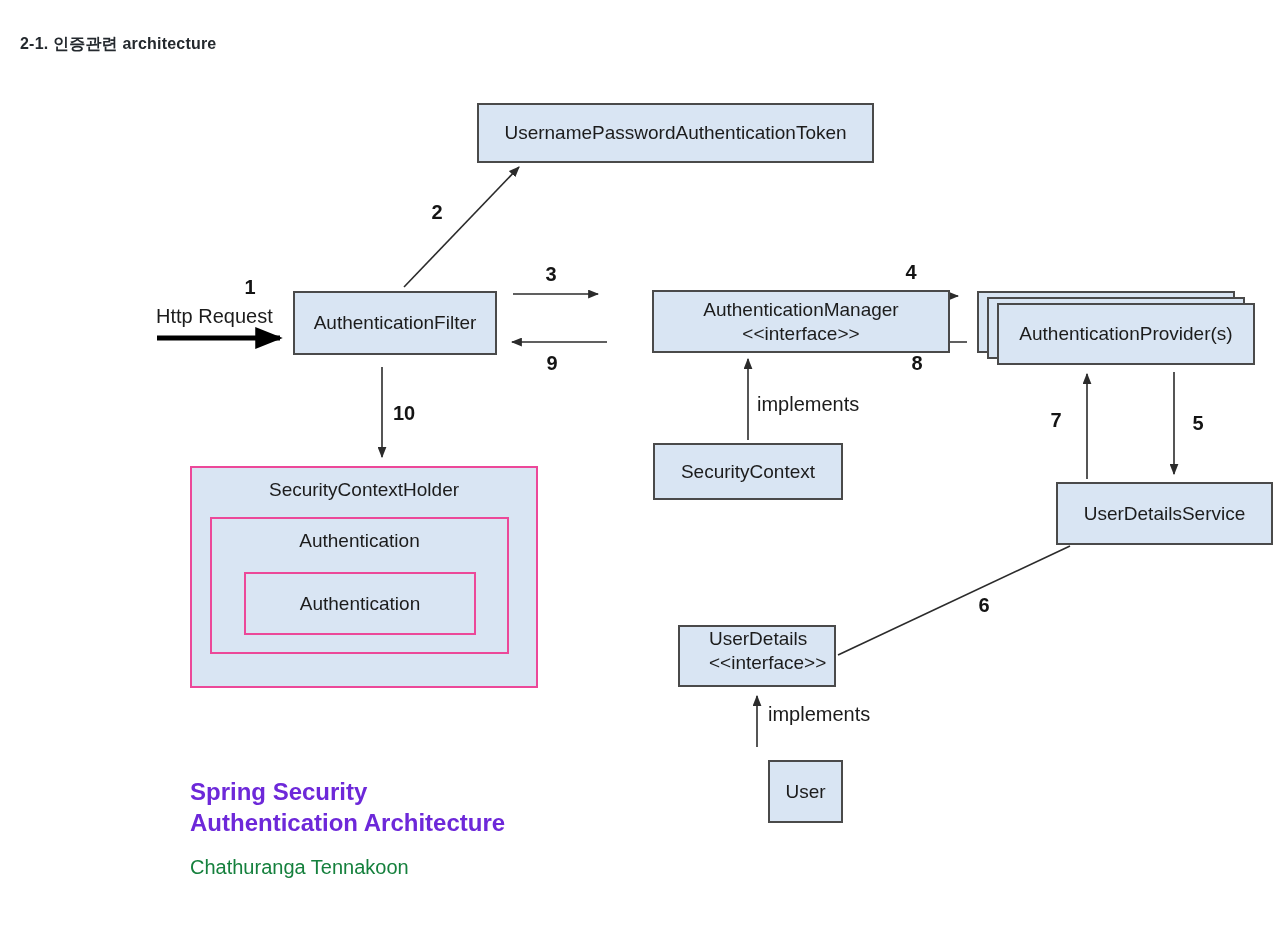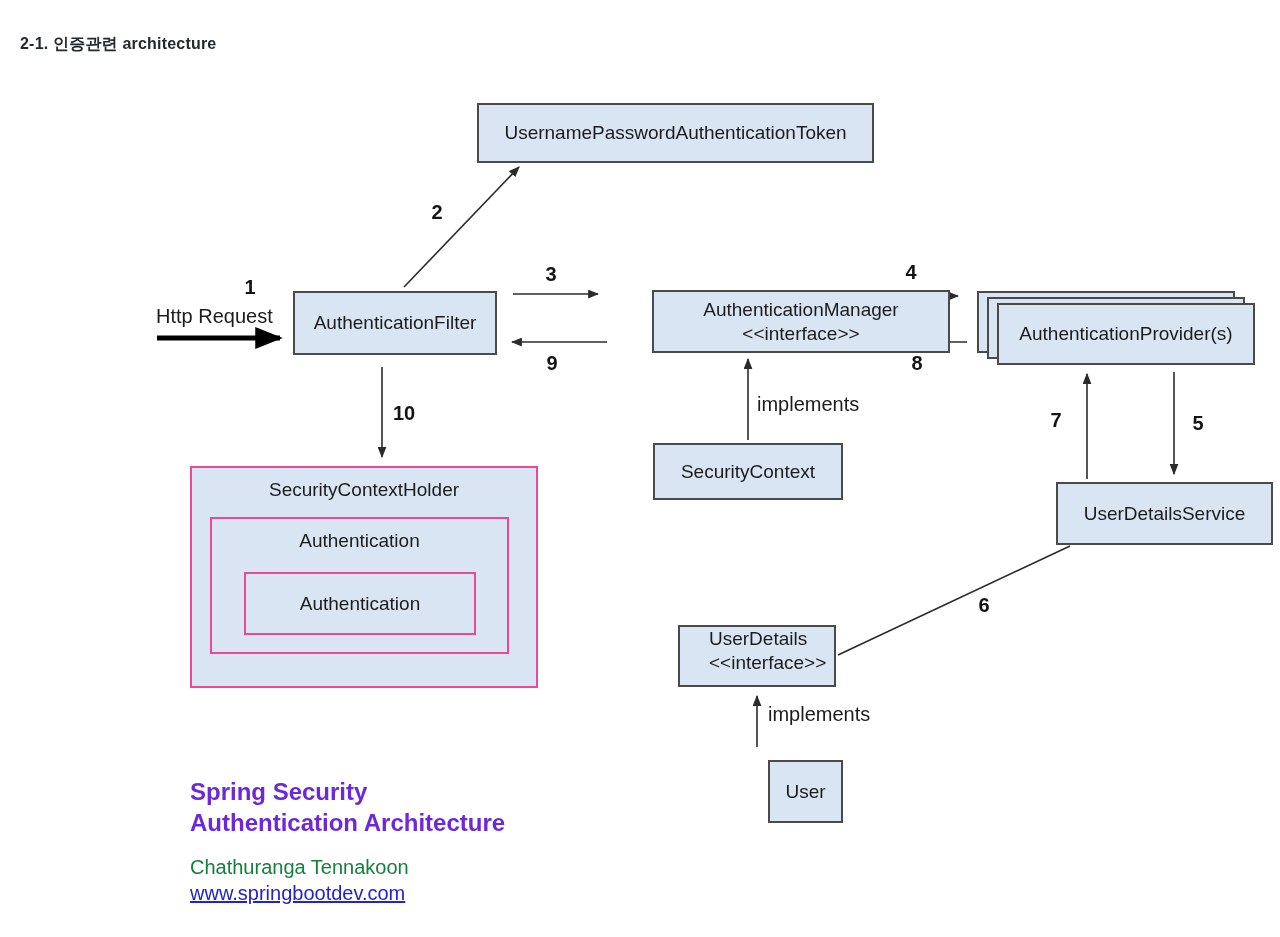--- a/index.html
+++ b/index.html
@@ -148,15 +148,14 @@
   <div class="num" style="left:984px;top:594px;">6</div>
   <div class="num" style="left:1056px;top:409px;">7</div>
   <div class="num" style="left:917px;top:352px;">8</div>
   <div class="num" style="left:552px;top:352px;">9</div>
   <div class="num" style="left:404px;top:402px;">10</div>
 
   <h2 class="footer-title"><span>Spring Security</span><br>
     <span>Authentication Architecture</span>
   </h2>
   <div class="footer-author">Chathuranga Tennakoon</div>
-  <a class="footer-link" href="#">www.springbootdev.com</a>
 
 </div>
 
 </body></html>

